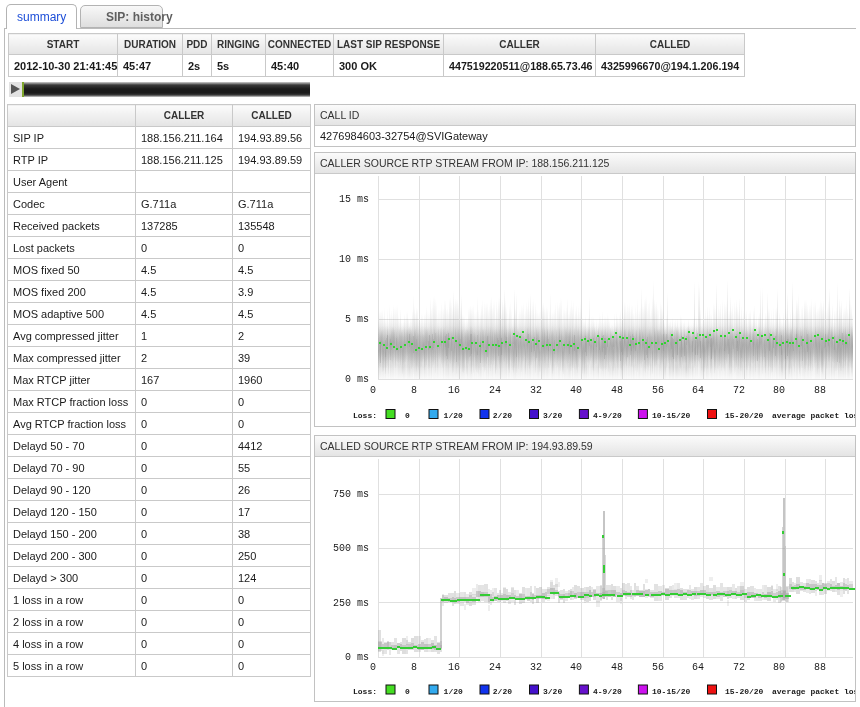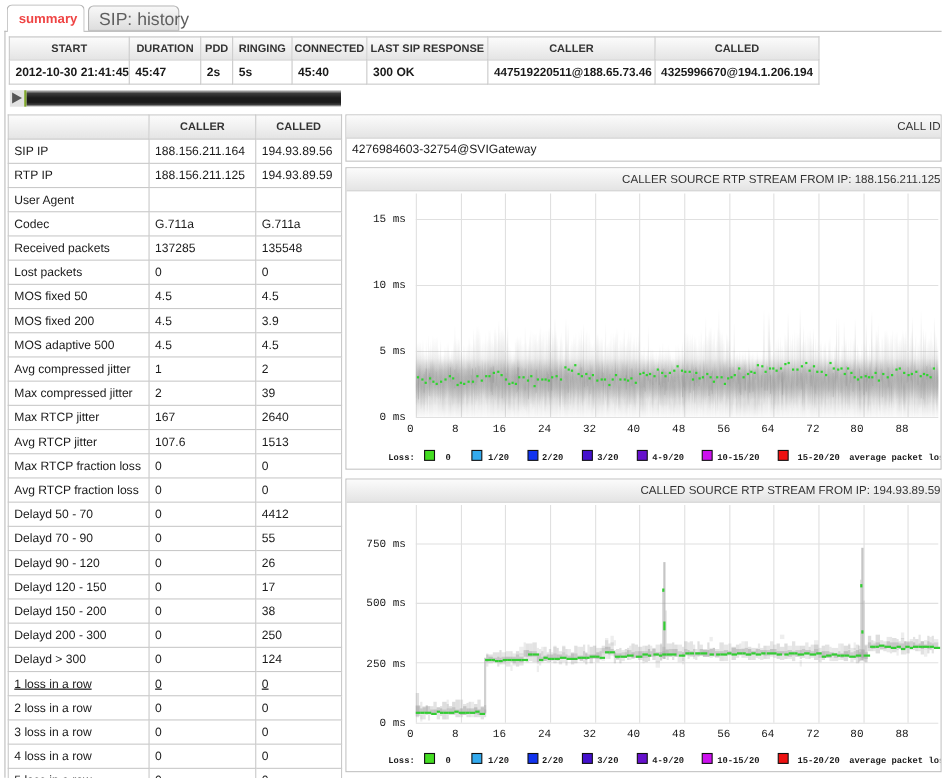--- a/index.html
+++ b/index.html
@@ -3,33 +3,33 @@
 <style>
 html,body{margin:0;padding:0;background:#fff;width:860px;height:707px;overflow:hidden;
  font-family:"Liberation Sans",sans-serif;}
 *{box-sizing:border-box;}
 .abs{position:absolute;}
 table{border-collapse:collapse;table-layout:fixed;}
 td,th{border:1px solid #c9c9c9;font-size:11px;color:#1a1a1a;padding:0 0 0 5px;text-align:left;
  white-space:nowrap;overflow:hidden;}
 th{background:linear-gradient(#fbfbfb,#e4e4e4);font-weight:bold;font-size:10px;color:#333;text-align:center;padding:0;}
 .panelhdr{background:linear-gradient(#fbfbfb,#e4e4e4);border-bottom:1px solid #c9c9c9;
- font-size:10.5px;color:#333;line-height:20px;height:21px;padding-left:5px;white-space:nowrap;overflow:hidden;text-align:right;}
+ font-size:10.5px;color:#333;line-height:20px;height:21px;padding-left:5px;white-space:nowrap;overflow:hidden;}
 .rpanel{border:1px solid #c2c2c2;background:#fff;}
 svg{display:block;}
 </style></head>
 <body>
 
 <div class="abs" style="left:4px;top:28px;width:852px;height:679px;border-top:1px solid #bbb;border-left:1px solid #bbb;"></div>
 
 <div class="abs" style="left:6px;top:4px;width:71px;height:25px;border:1px solid #b3b3b3;border-bottom:none;border-radius:5px 5px 0 0;background:#fff;z-index:3;">
- <div style="font-size:12px;font-weight:bold;color:#ef4444;padding:5px 0 0 10px;white-space:nowrap;">summary</div>
+ <div style="font-size:12px;font-weight:normal;color:#1d4ed8;padding:5px 0 0 10px;white-space:nowrap;">summary</div>
 </div>
 <div class="abs" style="left:80px;top:5px;width:83px;height:23px;border:1px solid #b3b3b3;border-radius:5px 5px 0 0;background:linear-gradient(#f8f8f8,#dedede);z-index:1;">
- <div style="font-size:16px;font-weight:normal;color:#5f5f5f;padding:4px 0 0 9px;white-space:nowrap;">SIP: history</div>
+ <div style="font-size:12px;font-weight:bold;color:#5f5f5f;padding:4px 0 0 25px;white-space:nowrap;">SIP: history</div>
 </div>
 
 <table class="abs" style="left:8px;top:33px;width:737px;">
 <colgroup>
       <col style="width:109px">
       <col style="width:65px">
       <col style="width:29px">
       <col style="width:54px">
       <col style="width:68px">
       <col style="width:110px">
@@ -128,26 +128,21 @@
         <td>2</td>
       </tr>
       <tr style="height:22px;">
         <td>Max compressed jitter</td>
         <td>2</td>
         <td>39</td>
       </tr>
       <tr style="height:22px;margin-top:12px;">
         <td>Max RTCP jitter</td>
         <td>167</td>
-        <td>2640</td>
-      </tr>
-      <tr style="height:22px;">
-        <td>Avg RTCP jitter</td>
-        <td>107.6</td>
-        <td>1513</td>
+        <td>1960</td>
       </tr>
       <tr style="height:22px;">
         <td>Max RTCP fraction loss</td>
         <td>0</td>
         <td>0</td>
       </tr>
       <tr style="height:22px;">
         <td>Avg RTCP fraction loss</td>
         <td>0</td>
         <td>0</td>
@@ -180,32 +175,27 @@
       <tr style="height:22px;">
         <td>Delayd 200 - 300</td>
         <td>0</td>
         <td>250</td>
       </tr>
       <tr style="height:22px;">
         <td>Delayd &gt; 300</td>
         <td>0</td>
         <td>124</td>
       </tr>
-      <tr style="height:22px;text-decoration:underline;">
+      <tr style="height:22px;">
         <td>1 loss in a row</td>
         <td>0</td>
         <td>0</td>
       </tr>
       <tr style="height:22px;">
         <td>2 loss in a row</td>
-        <td>0</td>
-        <td>0</td>
-      </tr>
-      <tr style="height:22px;">
-        <td>3 loss in a row</td>
         <td>0</td>
         <td>0</td>
       </tr>
       <tr style="height:22px;">
         <td>4 loss in a row</td>
         <td>0</td>
         <td>0</td>
       </tr>
       <tr style="height:22px;">
         <td>5 loss in a row</td>

